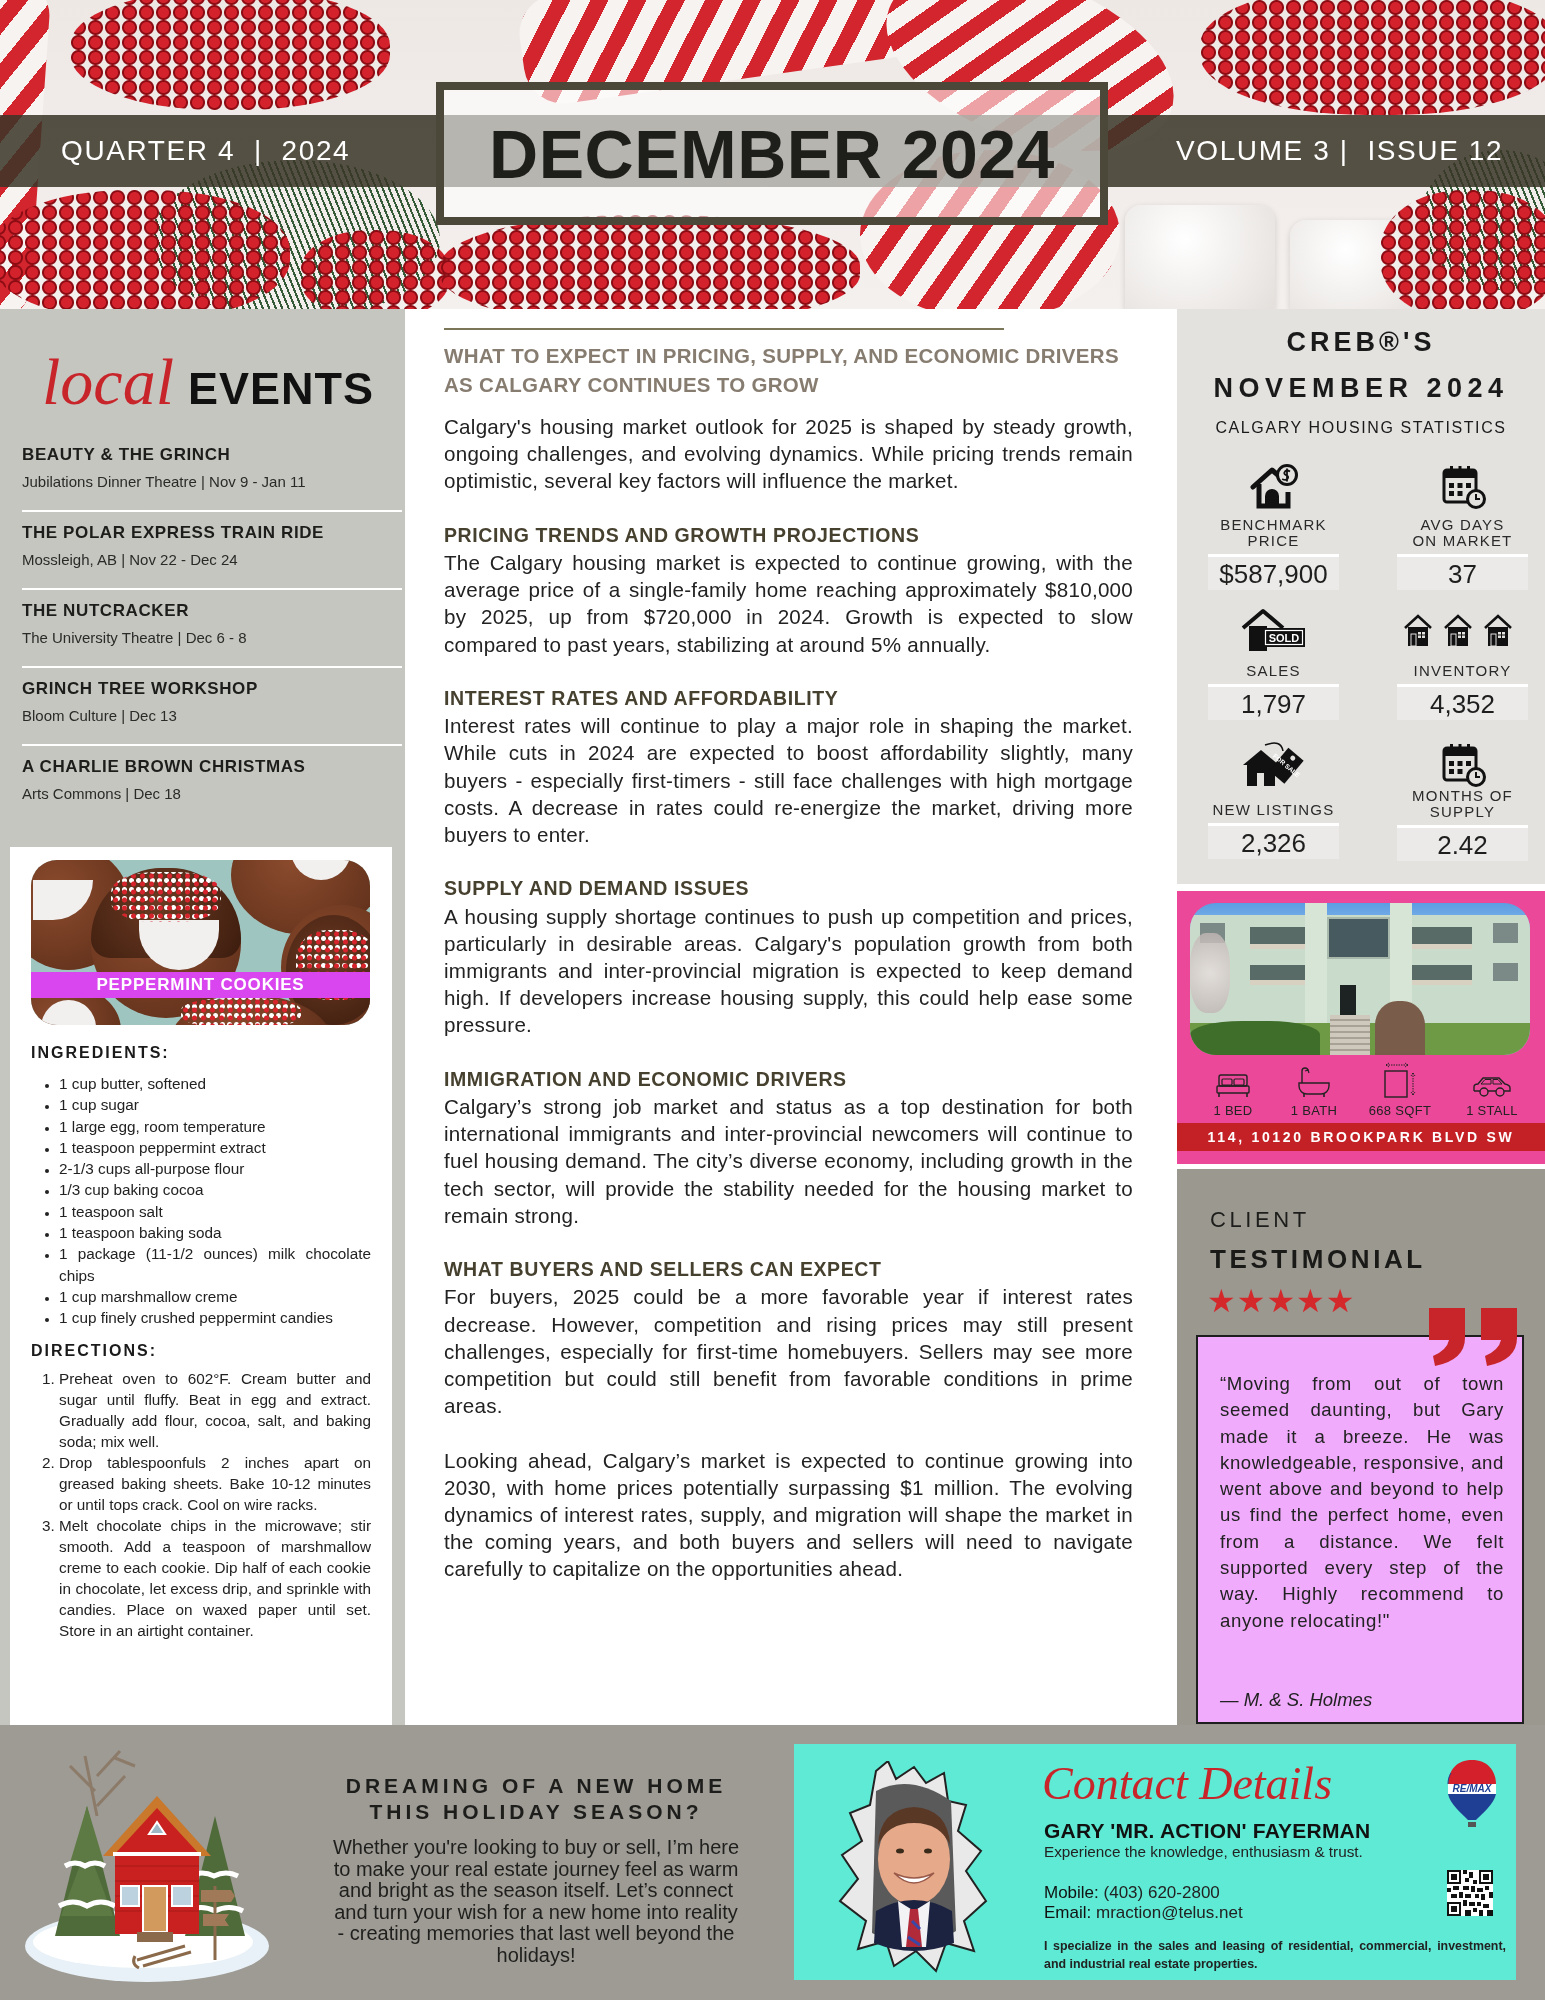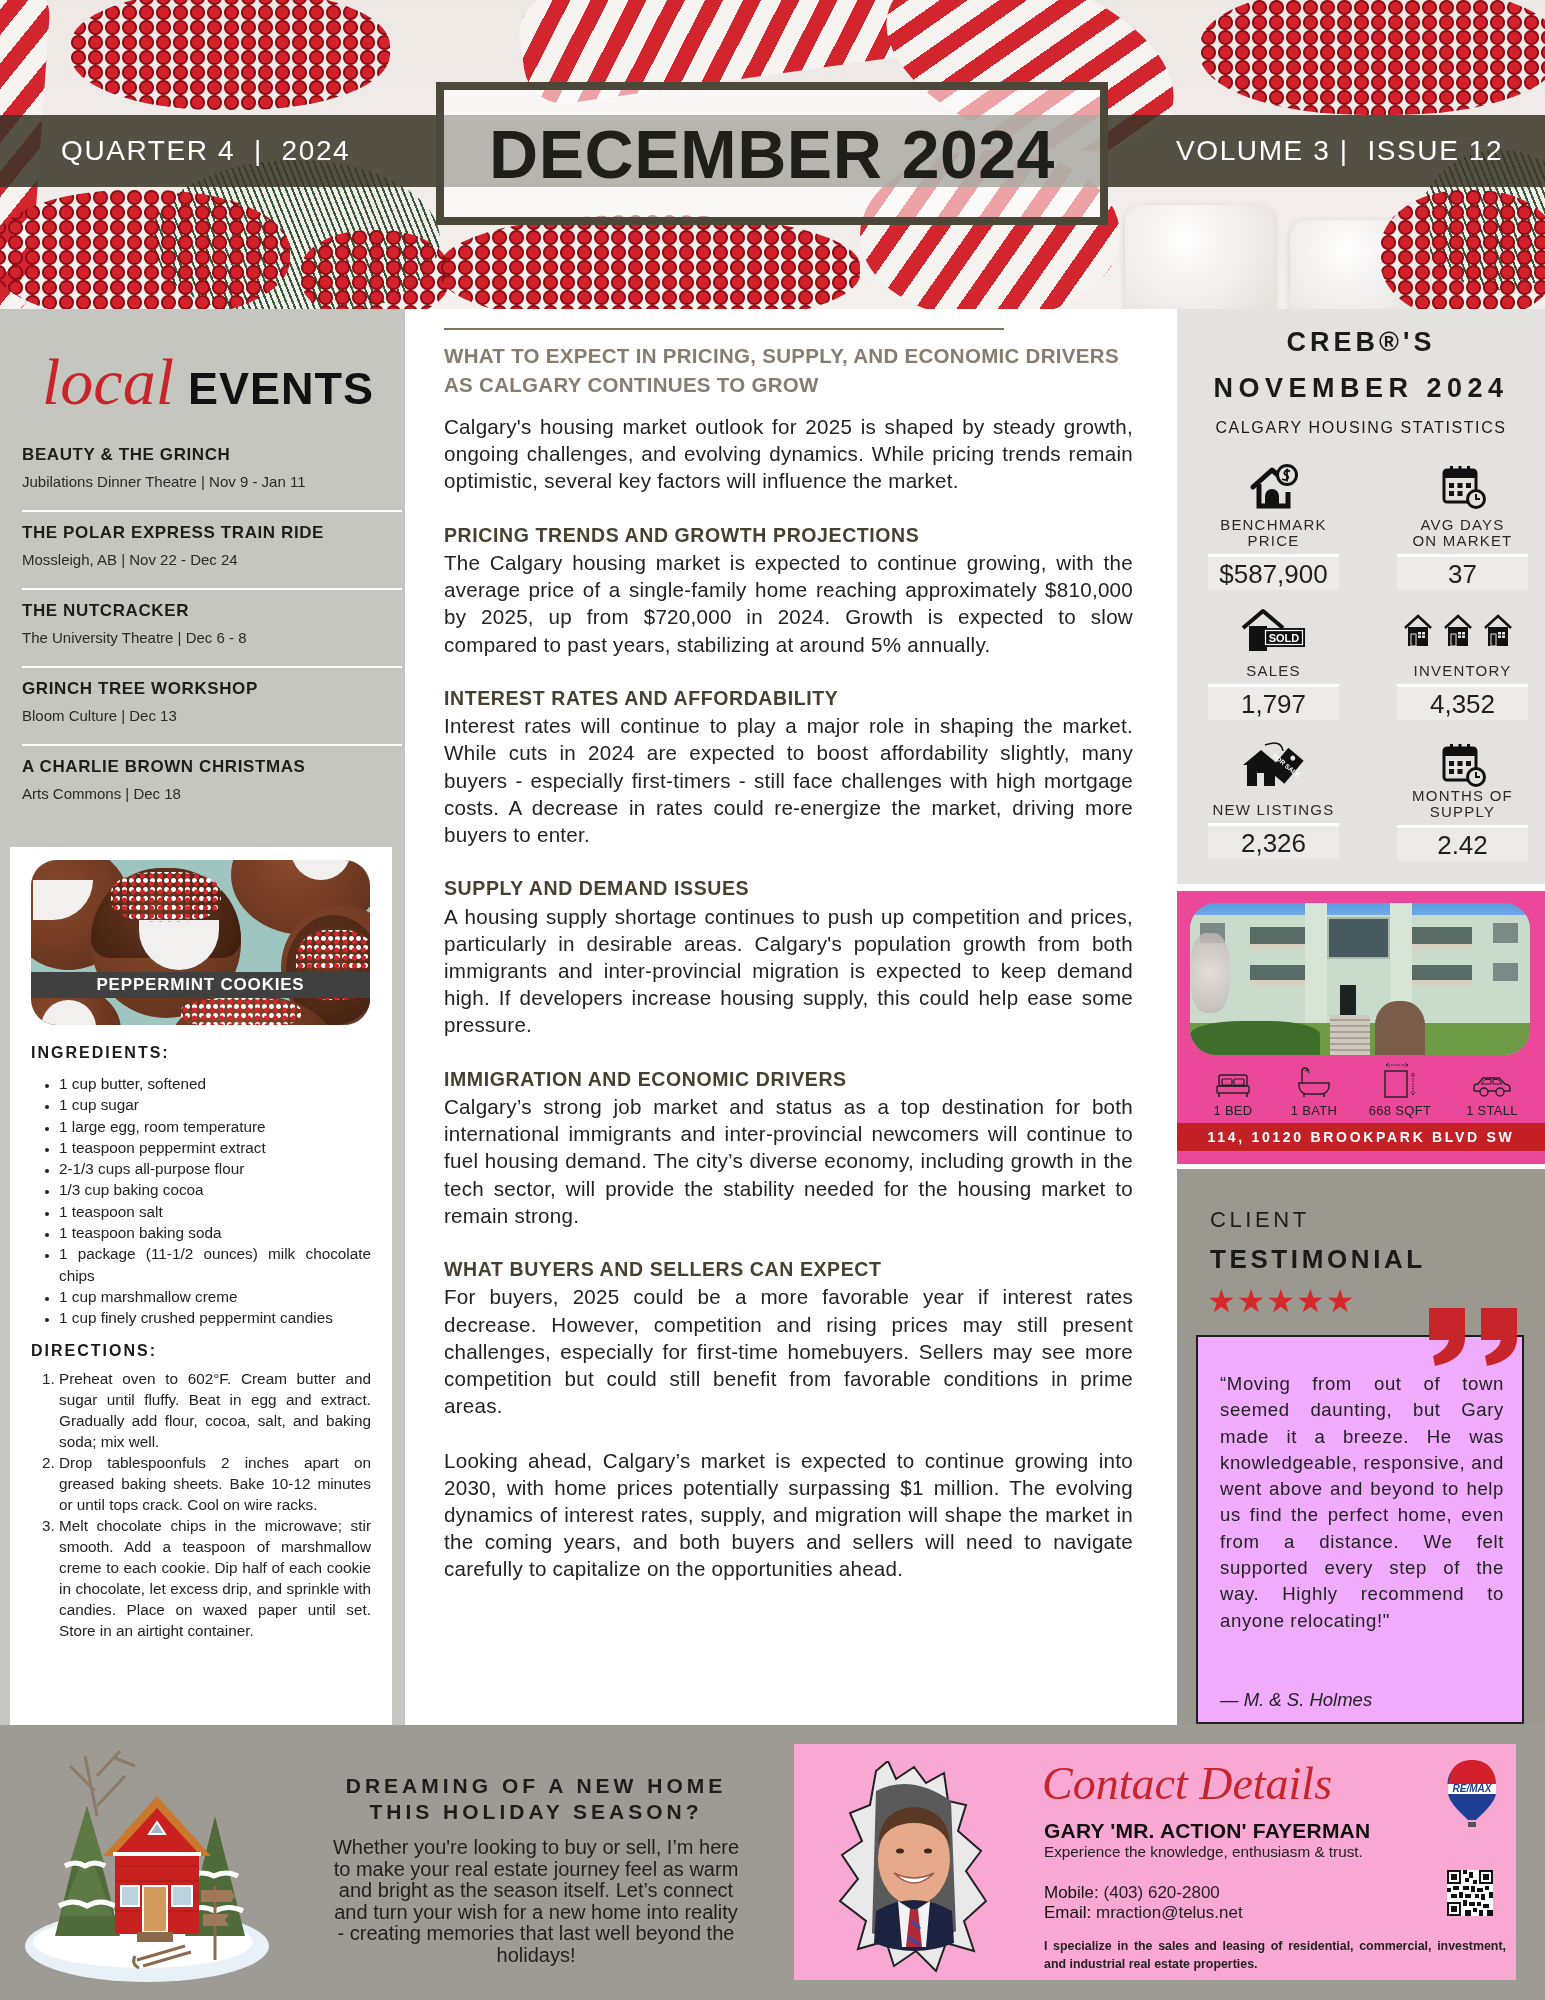--- a/index.html
+++ b/index.html
@@ -26,21 +26,21 @@
 .event:first-child{padding-top:0;}
 .event:last-child{border-bottom:none;}
 .event .ev-name{font-size:17px;font-weight:700;letter-spacing:.6px;line-height:22px;color:#1d1d1b;}
 .event .ev-detail{font-size:15px;line-height:20px;margin-top:6px;color:#2a2a28;}
 .recipe{position:absolute;left:10px;top:538px;width:382px;height:878px;background:#fff;padding:13px 21px 0 21px;overflow:hidden;}
 .recipe-img{position:relative;width:339px;height:165px;border-radius:26px;overflow:hidden;background:#9fc5c1;}
 .cookie{position:absolute;border-radius:50%;background:radial-gradient(circle at 40% 38%,#8b4b2d,#5a2c18);}
 .dip{position:absolute;border-radius:50%;background:radial-gradient(circle at 45% 40%,#6b3a22,#3c1c0e);}
 .icing{position:absolute;background:#f2f0ef;border-radius:0 0 80px 80px;}
 .sprinkle{position:absolute;border-radius:40%;background-image:radial-gradient(circle,#d7232b 0 2px,transparent 3px),radial-gradient(circle,#ffffff 0 2px,transparent 3px);background-size:9px 8px,7px 9px;background-position:0 0,3px 4px;}
-.recipe-bar{position:absolute;left:0;top:112px;width:339px;height:26px;background:#404040;color:#fff;font-weight:700;font-size:17px;letter-spacing:.8px;text-align:center;line-height:26px;}
+.recipe-bar{position:absolute;left:0;top:112px;width:339px;height:26px;background:#d946ef;color:#fff;font-weight:700;font-size:17px;letter-spacing:.8px;text-align:center;line-height:26px;}
 .rec-label{font-size:16px;font-weight:700;letter-spacing:2px;margin-top:18px;line-height:20px;color:#1a1a1a;}
 .recipe ul{margin-top:10px;padding-left:28px;font-size:15.3px;line-height:21.3px;text-align:justify;color:#222;}
 .recipe ul li::marker{font-size:12px;}
 .recipe ol{margin-top:7px;padding-left:28px;font-size:15.3px;line-height:21px;text-align:justify;color:#222;}
 .recipe .dir-label{margin-top:12px;}
 
 .article{position:absolute;left:405px;top:309px;width:772px;height:1416px;background:#fff;padding:0 44px 0 39px;overflow:hidden;}
 .art-title{font-size:39px;line-height:50px;margin-top:25px;white-space:nowrap;}
 .art-rule{width:560px;height:2px;background:#7b7658;margin-top:19px;}
 .art-sub{margin-top:11px;font-size:20.5px;line-height:29px;font-weight:700;color:#877c70;letter-spacing:.3px;}
@@ -68,21 +68,21 @@
 .t-l2{position:absolute;left:33px;top:75px;font-size:26px;font-weight:700;letter-spacing:3.6px;color:#1a1a18;}
 .t-stars{position:absolute;left:30px;top:112px;font-family:"DejaVu Sans",sans-serif;font-size:32px;letter-spacing:1px;color:#d4282b;line-height:40px;}
 .t-box{position:absolute;left:19px;top:166px;width:328px;height:389px;background:#f0abfc;border:2px solid #1e1e1e;}
 .t-quote{position:absolute;left:22px;top:34px;width:284px;font-size:18.6px;line-height:26.3px;text-align:justify;letter-spacing:.6px;color:#222;}
 .t-author{position:absolute;left:22px;top:352px;font-size:18.5px;font-style:italic;color:#222;}
 .t-mark{position:absolute;left:248px;top:139px;}
 
 .bottom{position:absolute;left:0;top:1725px;width:1545px;height:275px;background:#9e9b94;}
 .promo-h{position:absolute;left:300px;top:48px;width:472px;text-align:center;font-size:21px;font-weight:700;letter-spacing:4px;line-height:26px;color:#1d1d1b;}
 .promo-b{position:absolute;left:330px;top:112px;width:412px;text-align:center;font-size:20px;line-height:21.5px;color:#1f1f1d;}
-.contact{position:absolute;left:794px;top:19px;width:722px;height:236px;background:#f9a8d4;}
+.contact{position:absolute;left:794px;top:19px;width:722px;height:236px;background:#5eead4;}
 .c-title{position:absolute;left:248px;top:12px;font-size:46px;line-height:56px;white-space:nowrap;}
 .c-name{position:absolute;left:250px;top:75px;font-size:21px;font-weight:700;color:#111;letter-spacing:.2px;white-space:nowrap;}
 .c-tag{position:absolute;left:250px;top:99px;font-size:15.3px;color:#222;white-space:nowrap;}
 .c-line{position:absolute;left:250px;font-size:17px;color:#222;white-space:nowrap;}
 .c-line b{font-weight:400;color:#111;}
 .c-spec{position:absolute;left:250px;top:193px;width:462px;font-size:12.4px;font-weight:700;line-height:18px;text-align:justify;color:#222;}
 </style>
 </head>
 <body>
 

